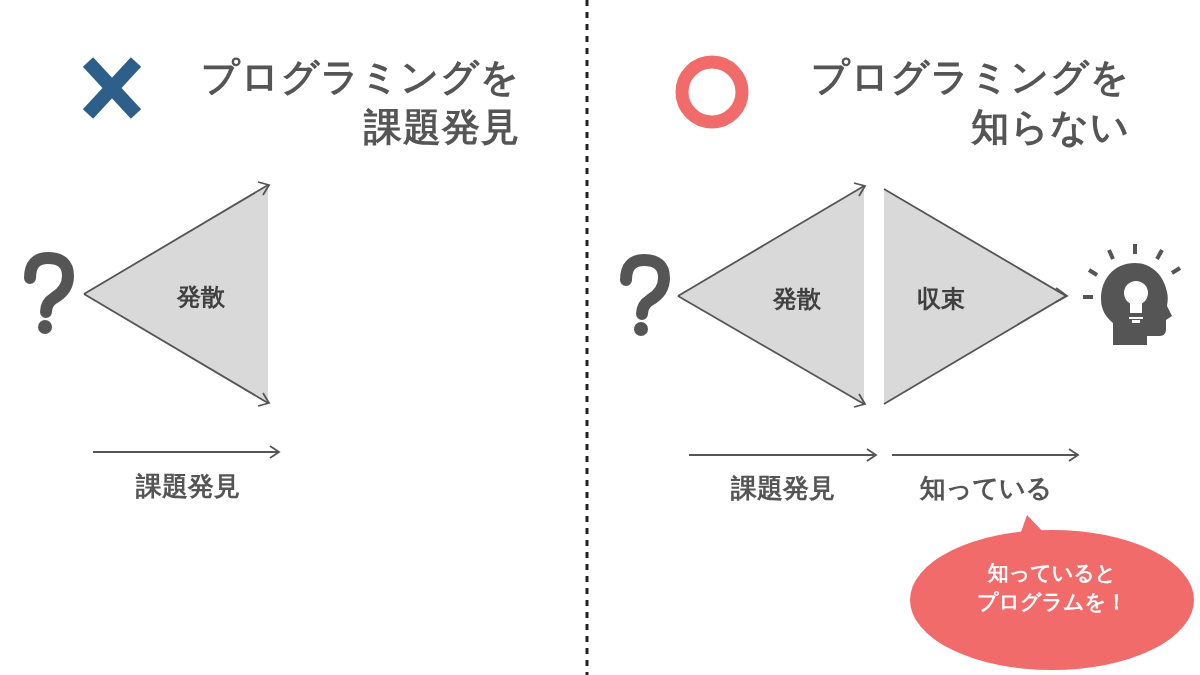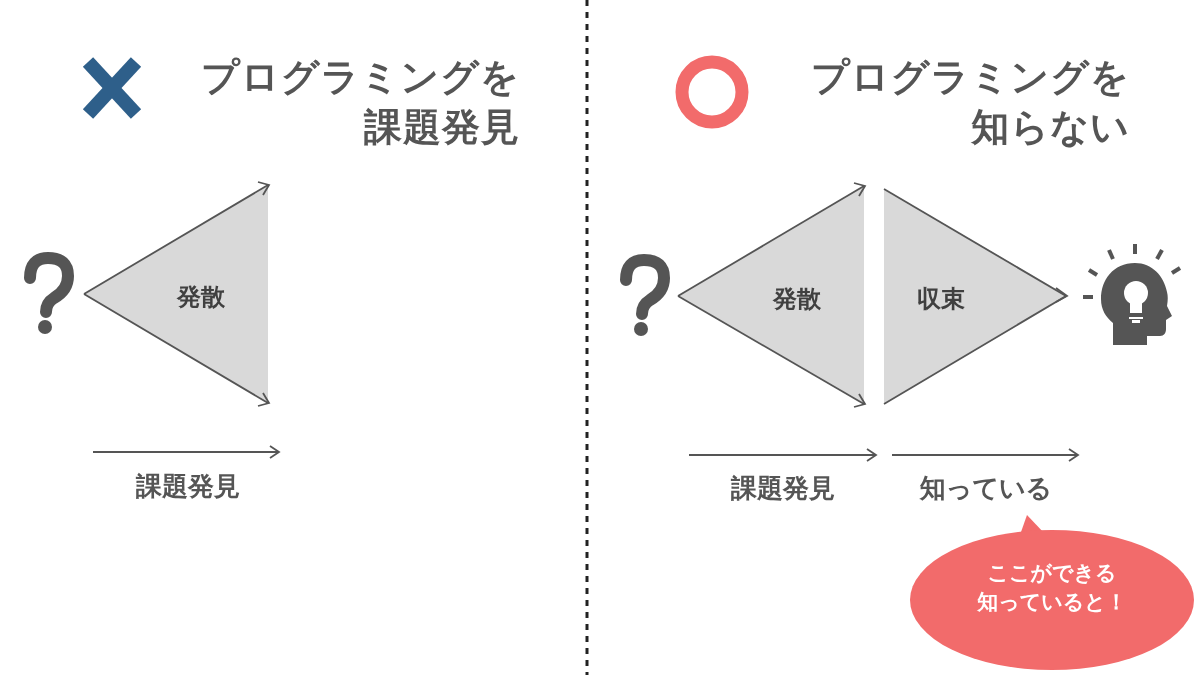--- a/index.html
+++ b/index.html
@@ -117,15 +117,15 @@
 <div class="title" style="left:770px; top:52px; width:360px;">
   <div>プログラミングを</div>
   <div>知らない</div>
 </div>
 <div class="label" style="left:773px; top:283px;">発散</div>
 <div class="label" style="left:917px; top:283px;">収束</div>
 <div class="caption" style="left:713px; top:471px; width:140px;">課題発見</div>
 <div class="caption" style="left:916px; top:471px; width:140px;">知っている</div>
 
 <div class="bubble-text" style="left:952px; top:558px; width:200px;">
-  <div>ここができる</div>
-  <div>知っていると！</div>
+  <div>知っていると</div>
+  <div>プログラムを！</div>
 </div>
 
 </body></html>

